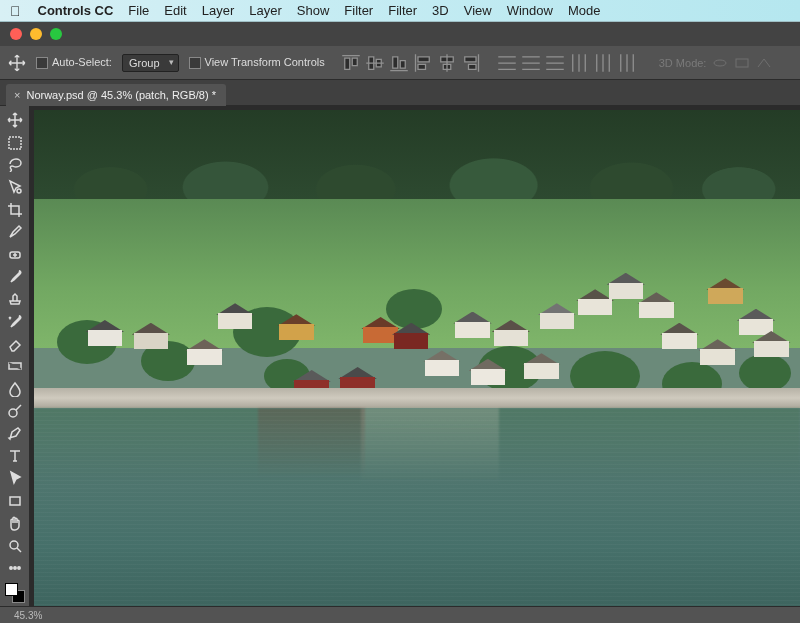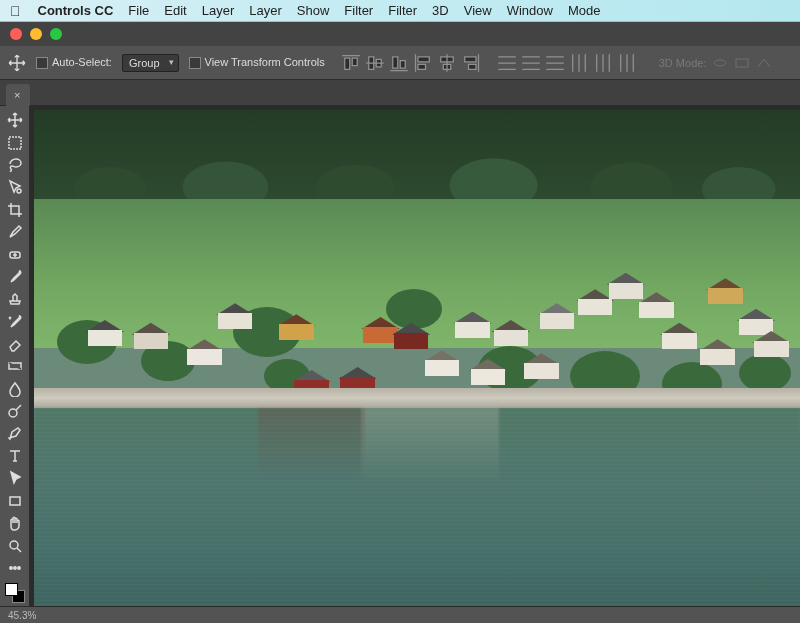--- a/index.html
+++ b/index.html
@@ -128,21 +128,21 @@
              linear-gradient(to bottom, rgba(122,53,49,.25), transparent 65%) 34% 0 / 14% 100% no-repeat,
              linear-gradient(to bottom, rgba(210,205,190,.25), transparent 70%) 52% 0 / 18% 100% no-repeat,
              linear-gradient(to bottom, rgba(64,110,70,.35), transparent 70%);
            filter: blur(1px);
   }
   .ripples { position:absolute; top:60%; left:0; right:0; bottom:0;
            background: repeating-linear-gradient(to bottom, rgba(255,255,255,.03) 0 1px, transparent 1px 4px); }
 
   
   .status-bar { height:17px; background:#535353; border-top:1px solid #2b2b2b;
-                color:#bbb; font-size:10px; display:flex; align-items:center; padding:0 8px; gap:16px; }
+                color:#bbb; font-size:10px; display:flex; align-items:center; padding:0 14px; gap:16px; }
 </style>
 </head>
 <body>
 
 <div class="mac-menubar">
   <span class="apple"></span>
   <span class="appname">Controls CC</span>
   <span>File</span>
   <span>Edit</span>
   <span>Layer</span>
@@ -247,20 +247,21 @@
       </svg>
     <svg class="ic" viewBox="0 0 16 14">
         <path d="M2 11 L8 3 L14 11" stroke="#999" fill="none"></path>
       </svg>
   </div>
 </div>
 
 <div class="doc-tabs">
   <div class="doc-tab">
     <span class="close">×</span>
+    <span>Norway.psd @ 45.3% (patch, RGB/8) *</span>
   </div>
 </div>
 
 <div class="workspace">
 
   <div class="toolbar">
     <div class="tool">
         <svg viewBox="0 0 16 16">
           <path d="M8 1v14M1 8h14M8 1l-2 2M8 1l2 2M8 15l-2-2M8 15l2-2M1 8l2-2M1 8l2 2M15 8l-2-2M15 8l-2 2"></path>
         </svg>

